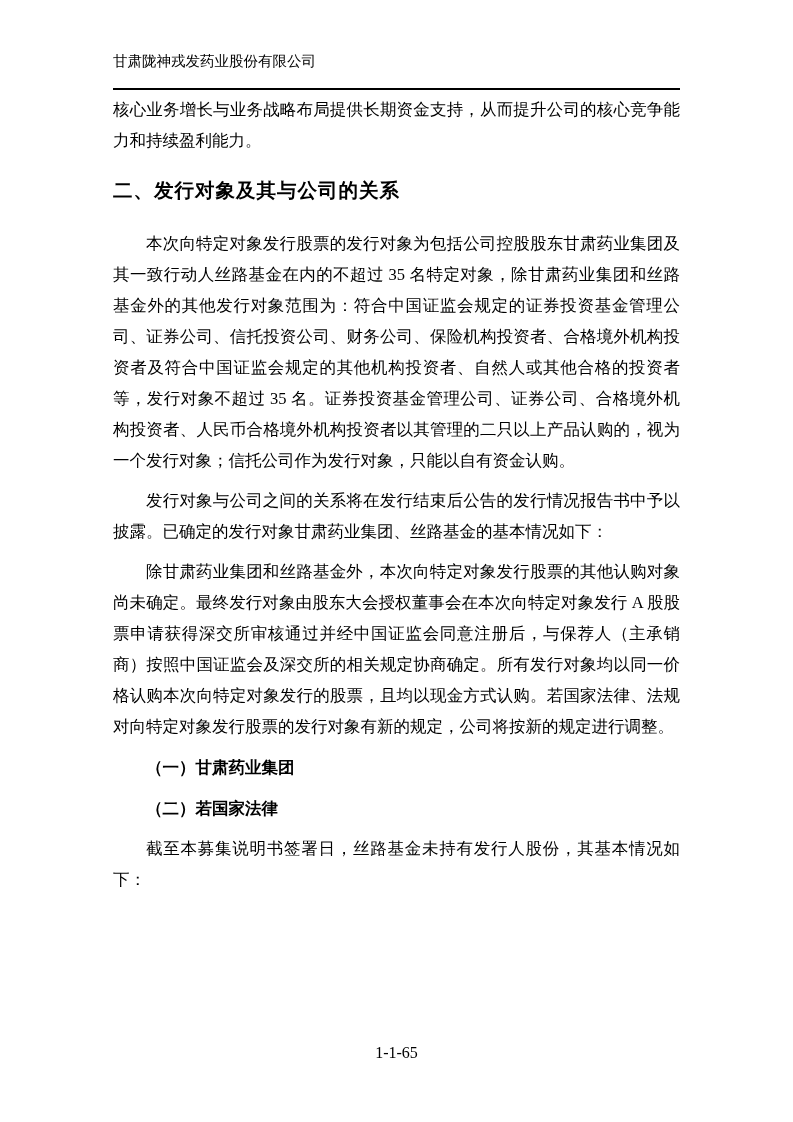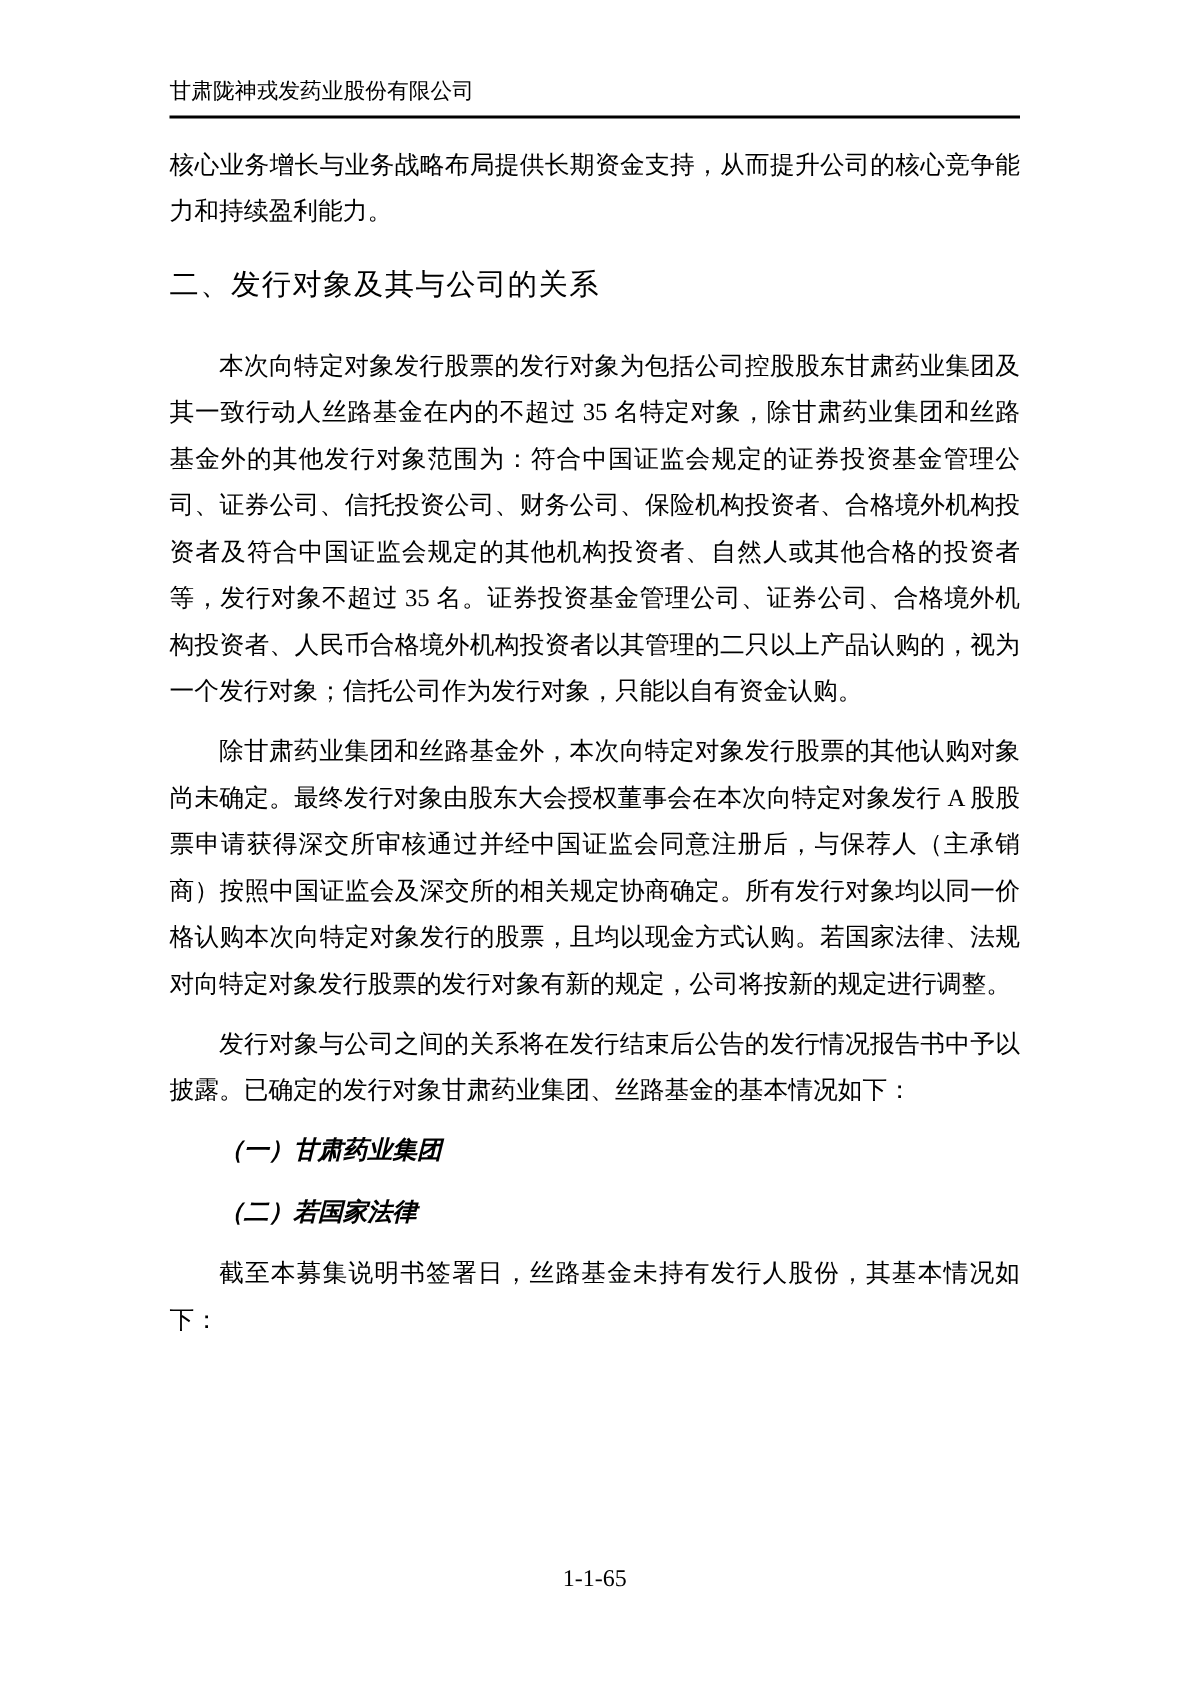--- a/index.html
+++ b/index.html
@@ -20,21 +20,21 @@
   .header {
     position: absolute;
     top: 52px;
     left: 113px;
     right: 113px;
     display: flex;
     justify-content: space-between;
     align-items: center;
     font-size: 14.5px;
     line-height: 18px;
-    padding-bottom: 7px;
+    padding-bottom: 18px;
     border-bottom: 2px solid #000000;
   }
   .content {
     position: absolute;
     top: 94px;
     left: 113px;
     right: 113px;
     font-size: 16.5px;
     line-height: 31px;
     text-align: justify;
@@ -45,36 +45,35 @@
   .content p.cont {
     margin-top: 0;
     text-indent: 0;
     font-family: Liberation Serif, serif;
   }
   .content p.indent {
     text-indent: 2em;
   }
   .content h2 {
     font-family: "Liberation Sans", "DejaVu Sans", sans-serif;
-    font-weight: normal;
+    font-weight: bold;
     font-size: 19.5px;
     line-height: 28px;
     margin: 20px 0 24px 0;
     text-align: left;
     letter-spacing: 1px;
   }
   .content h3 {
     font-family: "Liberation Sans", "DejaVu Sans", sans-serif;
     font-weight: bold;
     font-size: 16.5px;
     line-height: 31px;
     margin: 10px 0 9px 0;
     text-indent: 2em;
     text-align: left;
-    font-style: italic;
   }
   .footer {
     position: absolute;
     bottom: 60px;
     left: 0;
     right: 0;
     text-align: center;
     font-size: 16px;
     line-height: 18px;
   }
@@ -87,22 +86,22 @@
   <div class="header">
     <span>甘肃陇神戎发药业股份有限公司</span>
   </div>
 
   <div class="content">
     <p class="cont">核心业务增长与业务战略布局提供长期资金支持，从而提升公司的核心竞争能力和持续盈利能力。</p>
 
     <h2>二、发行对象及其与公司的关系</h2>
 
     <p class="indent">本次向特定对象发行股票的发行对象为包括公司控股股东甘肃药业集团及其一致行动人丝路基金在内的不超过 35 名特定对象，除甘肃药业集团和丝路基金外的其他发行对象范围为：符合中国证监会规定的证券投资基金管理公司、证券公司、信托投资公司、财务公司、保险机构投资者、合格境外机构投资者及符合中国证监会规定的其他机构投资者、自然人或其他合格的投资者等，发行对象不超过 35 名。证券投资基金管理公司、证券公司、合格境外机构投资者、人民币合格境外机构投资者以其管理的二只以上产品认购的，视为一个发行对象；信托公司作为发行对象，只能以自有资金认购。</p>
+    <p class="indent">发行对象与公司之间的关系将在发行结束后公告的发行情况报告书中予以披露。已确定的发行对象甘肃药业集团、丝路基金的基本情况如下：</p>
     <p class="indent">除甘肃药业集团和丝路基金外，本次向特定对象发行股票的其他认购对象尚未确定。最终发行对象由股东大会授权董事会在本次向特定对象发行 A 股股票申请获得深交所审核通过并经中国证监会同意注册后，与保荐人（主承销商）按照中国证监会及深交所的相关规定协商确定。所有发行对象均以同一价格认购本次向特定对象发行的股票，且均以现金方式认购。若国家法律、法规对向特定对象发行股票的发行对象有新的规定，公司将按新的规定进行调整。</p>
-    <p class="indent">发行对象与公司之间的关系将在发行结束后公告的发行情况报告书中予以披露。已确定的发行对象甘肃药业集团、丝路基金的基本情况如下：</p>
 
     <h3>（一）甘肃药业集团</h3>
 
     <h3>（二）若国家法律</h3>
     <p class="indent">截至本募集说明书签署日，丝路基金未持有发行人股份，其基本情况如下：</p>
   </div>
 
   <div class="footer">
     <span>1-1-65</span>
   </div>

